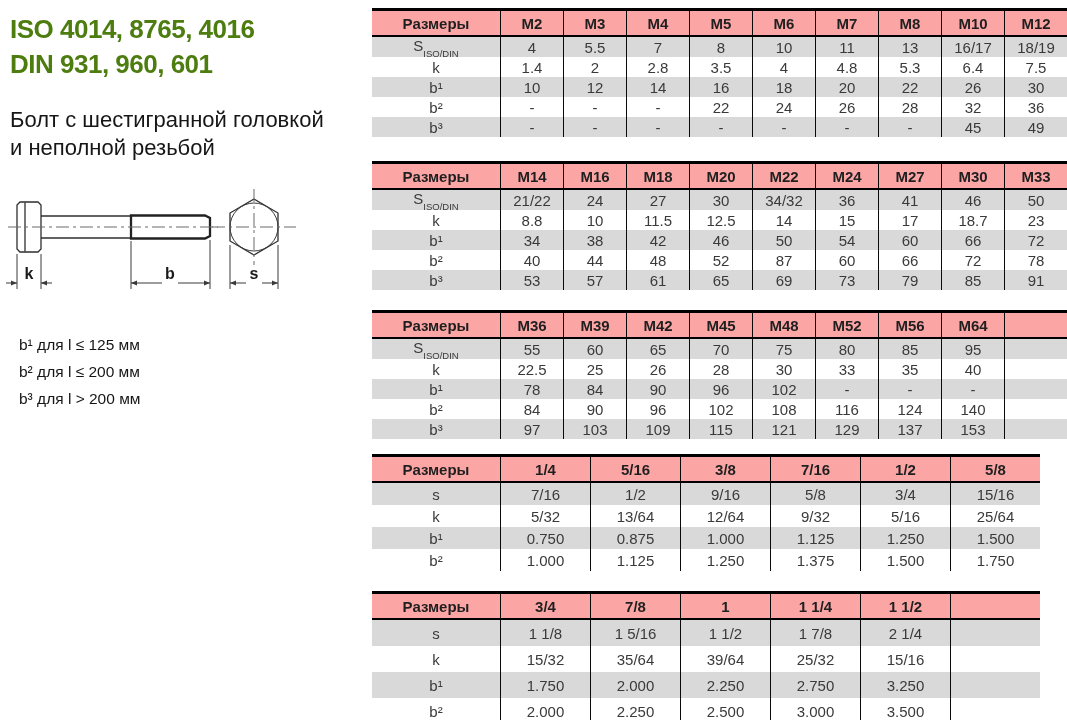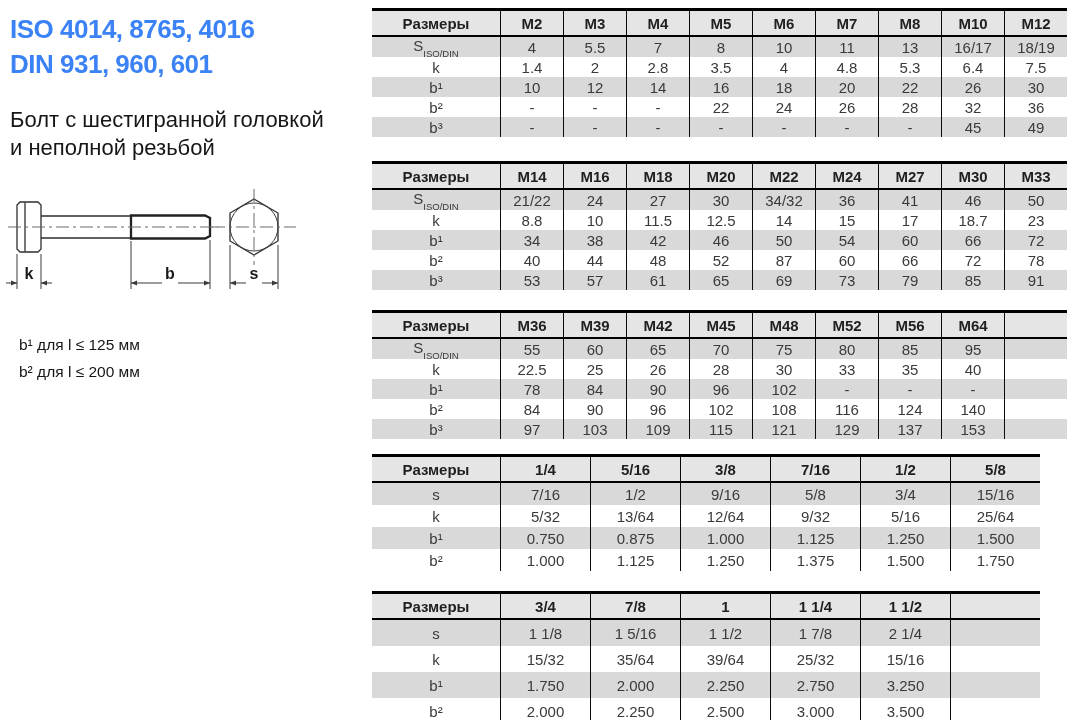--- a/index.html
+++ b/index.html
@@ -2,37 +2,37 @@
 <html><head>
 <meta charset="utf-8">
 <style>
   html,body{margin:0;padding:0;background:#fff;}
   body{
     width:1067px;height:720px;overflow:hidden;position:relative;
     font-family:"Liberation Sans","DejaVu Sans",sans-serif;
     color:#1a1a1a;
   }
   .left-panel{position:absolute;left:0;top:0;width:372px;}
-  .titles{margin:12px 0 0 10px;font-size:26px;font-weight:bold;line-height:35px;color:#3b82f6;letter-spacing:-0.5px;}
+  .titles{margin:12px 0 0 10px;font-size:26px;font-weight:bold;line-height:35px;color:#4d7c0f;letter-spacing:-0.5px;}
   .subtitle{margin:24px 0 0 10px;font-size:22px;line-height:28px;color:#161616;white-space:pre-line;width:350px;}
   .drawing-wrap{margin:26px 0 0 6px;}
   .notes{margin:4px 0 8px 19px;font-size:15.5px;line-height:27px;color:#161616;}
 
   .tables{position:absolute;left:372px;top:0;}
   table{border-collapse:collapse;table-layout:fixed;border-top:3px solid #000;}
   .t13{width:686px;margin-top:0;}
   .t45{width:662px;}
   #tbl0{margin-top:8px;}
   #tbl1{margin-top:24px;}
   #tbl2{margin-top:20px;}
   #tbl3{margin-top:15px;}
   #tbl4{margin-top:20px;}
   th,td{padding:0;text-align:center;vertical-align:middle;border-right:1px solid #0a0a0a;font-size:15px;}
   tr > *:last-child{border-right:none;}
-  thead th{background:#e5e5e5;color:#1f1f1f;font-weight:bold;border-bottom:2px solid #000;height:24px;}
+  thead th{background:#fca5a5;color:#1f1f1f;font-weight:bold;border-bottom:2px solid #000;height:24px;}
   tbody tr:nth-child(odd) > *{background:#d9d9d9;}
   tbody tr:nth-child(even) > *{background:#ffffff;}
   tbody th{font-weight:normal;}
   tbody td,tbody th{color:#3a3a3a;}
   .t13 tbody tr > *{height:20px;}
   #tbl3 tbody tr > *{height:22px;}
   #tbl4 tbody tr > *{height:26px;}
   .t13 .lbl{width:128px;}
   .t13 thead th:not(.lbl){width:62px;}
   .t45 .lbl{width:128px;}
@@ -96,20 +96,21 @@
       <line class="thin" x1="256" y1="95" x2="272" y2="95"></line>
       <polygon class="arr" points="224,95 230,92.6 230,97.4"></polygon>
       <polygon class="arr" points="272,95 266,92.6 266,97.4"></polygon>
       <text x="248" y="91">s</text>
     </svg>
   </div>
 
   <div class="notes">
     <div>b¹ для l ≤ 125 мм</div>
     <div>b² для l ≤ 200 мм</div>
+    <div>b³ для l &gt; 200 мм</div>
   </div>
 </div>
 
 <div class="tables">
   <table id="tbl0" class="t t13">
       <thead>
         <tr>
           <th class="lbl">Размеры</th>
           <th>M2</th>
           <th>M3</th>

